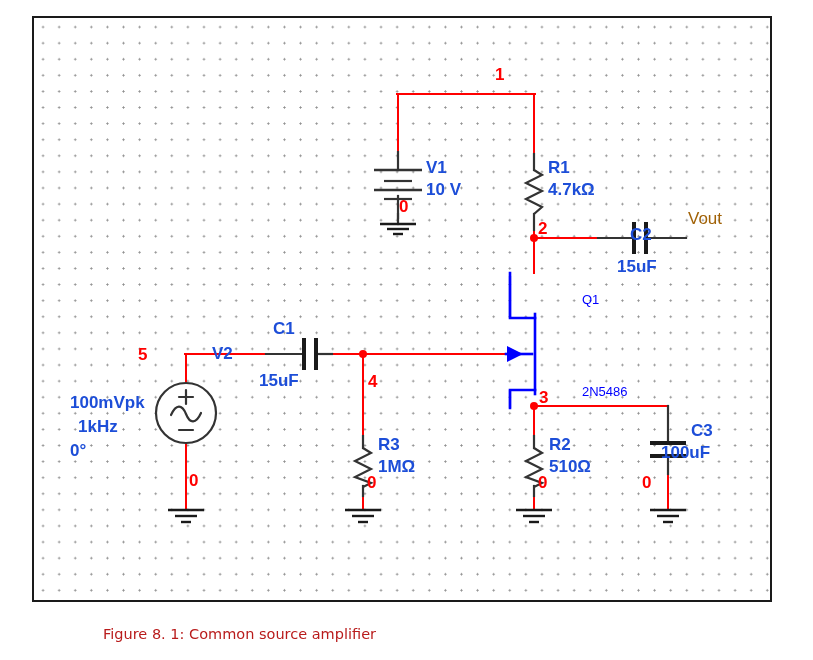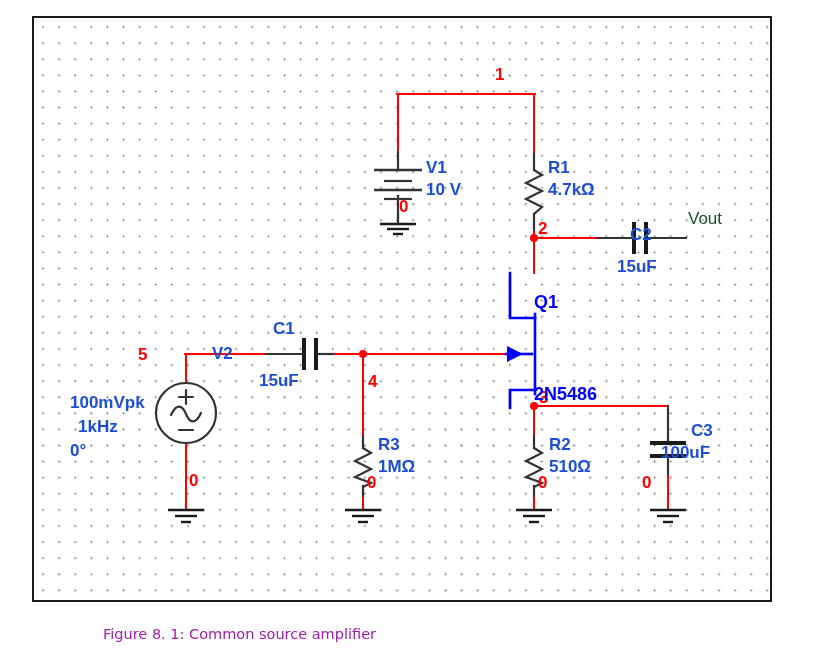--- a/index.html
+++ b/index.html
@@ -21,25 +21,25 @@
     background-image:
       radial-gradient(#8e8e8e 0.9px, transparent 1.1px);
     background-size:16.1px 16.1px;
     background-position:1px 1px;
     pointer-events:none;
   }
   #svg-layer{position:absolute;left:0;top:0;}
   .lbl{position:absolute;white-space:nowrap;line-height:1;}
   .lbl-black{color:#1d4ed8;font-weight:bold;font-size:17px;}
   .lbl-red{color:#ff0000;font-weight:bold;font-size:17px;}
-  .lbl-blue{color:#0000ff;font-weight:bold;font-size:18px;}
-  .lbl-vout{color:#14532d;font-weight:normal;font-size:17px;}
+  .lbl-blue{color:#0000ff;font-weight:normal;font-size:13px;margin-left:48px;}
+  .lbl-vout{color:#a16207;font-weight:normal;font-size:17px;}
   #caption{
     position:absolute;left:103px;top:626px;
-    font-size:14.5px;color:#a21caf;
+    font-size:14.5px;color:#b91c1c;
     font-family:"DejaVu Sans",sans-serif;
     white-space:nowrap;
   }
 </style>
 </head>
 <body>
 
 <div id="schematic-frame">
 
   <div id="grid-layer"></div>

